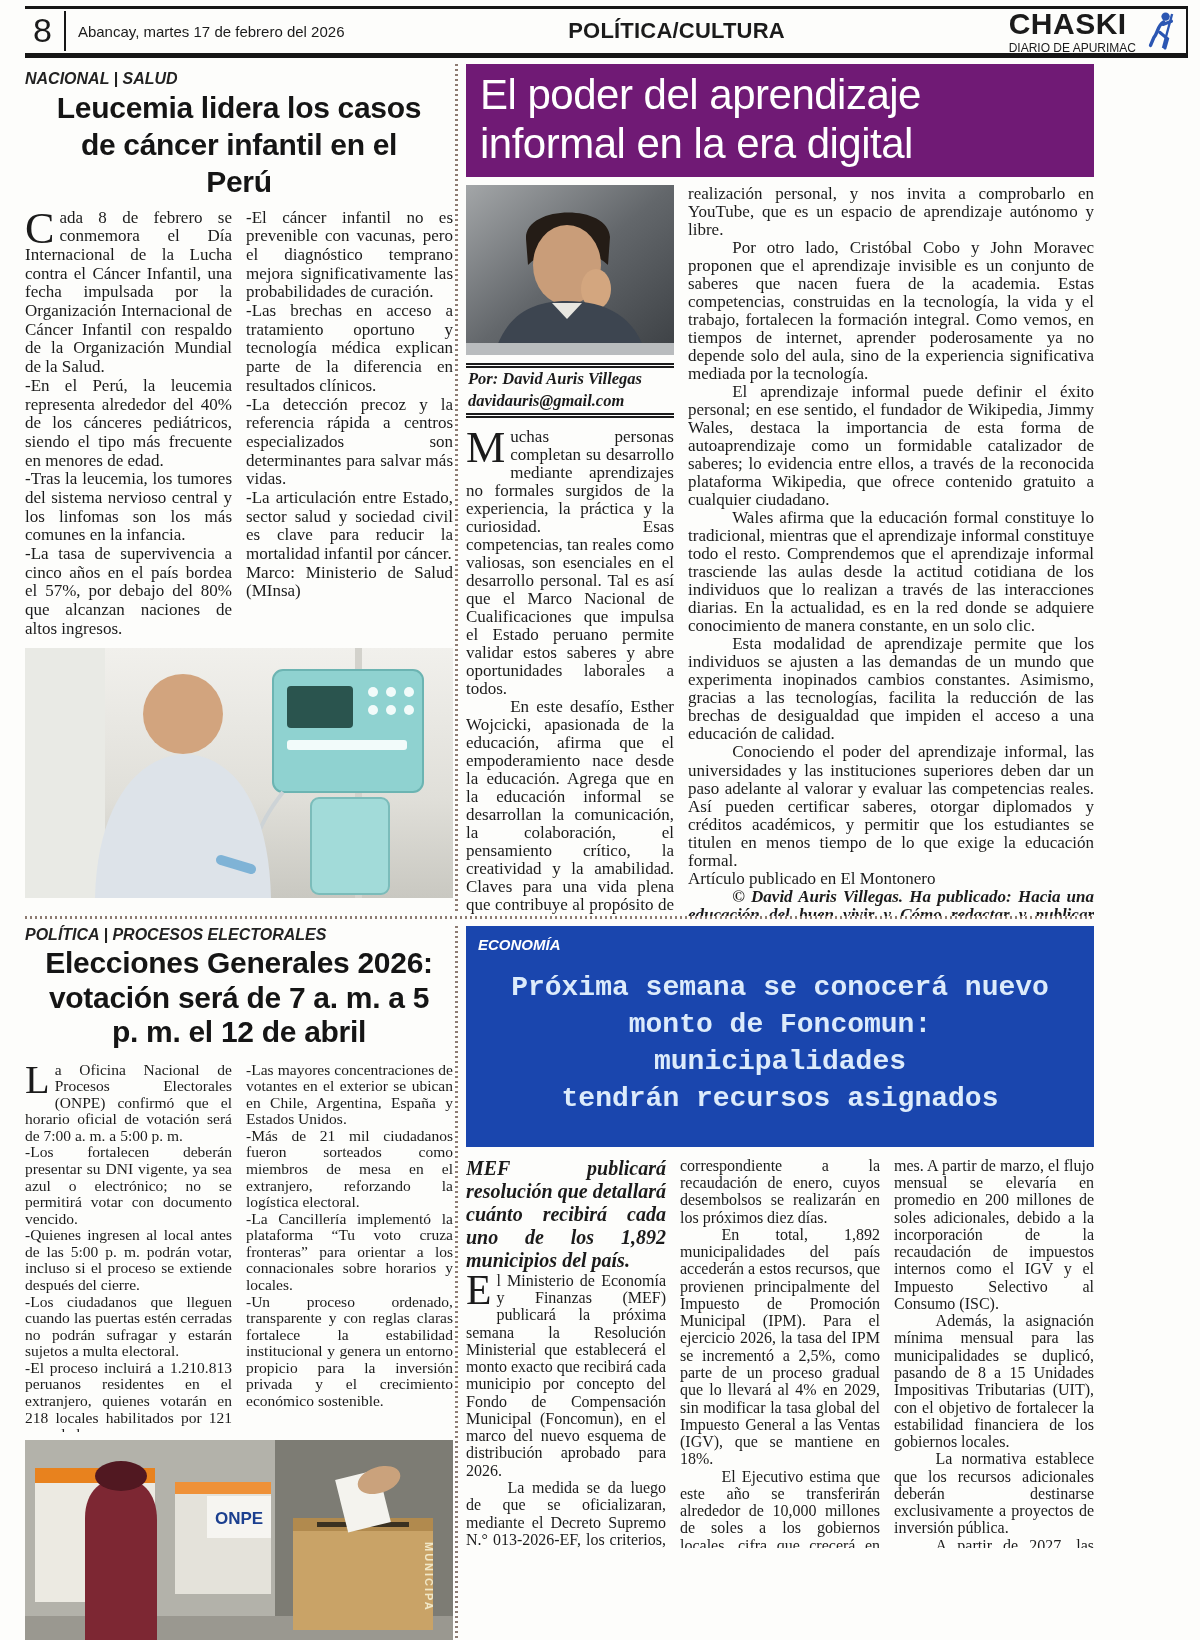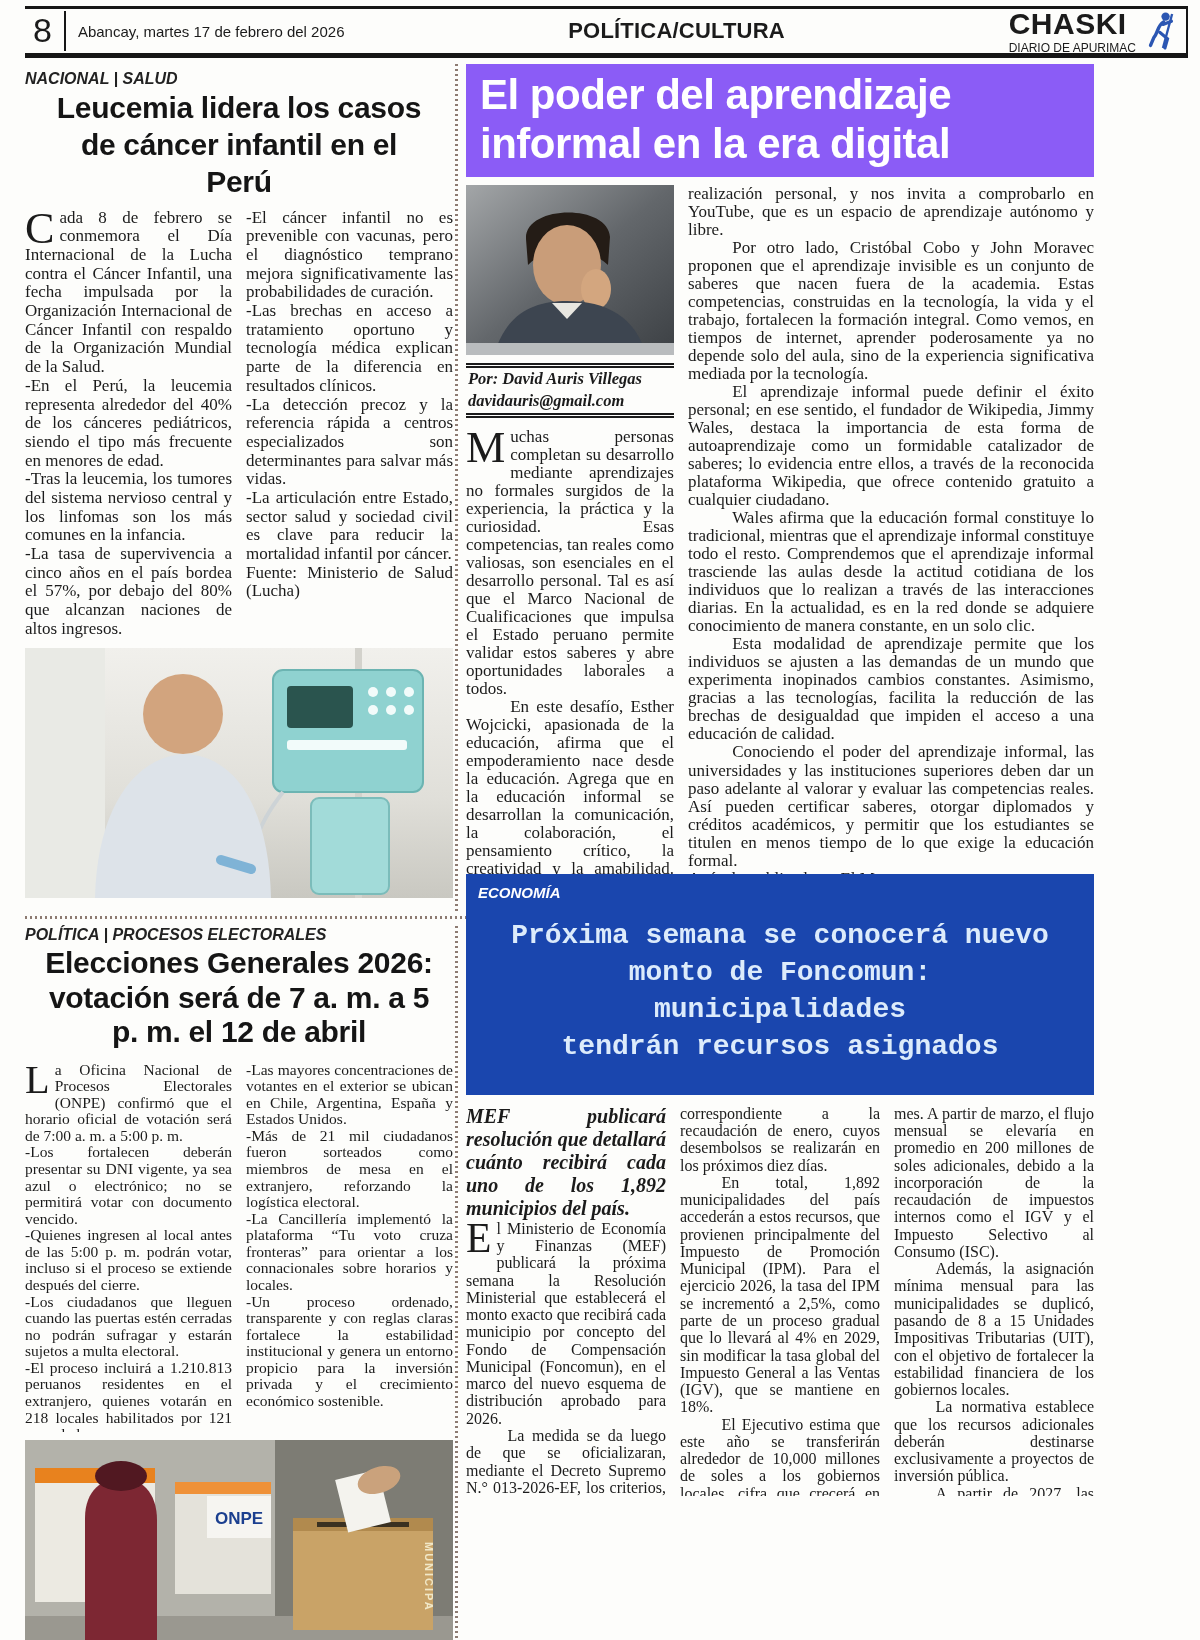--- a/index.html
+++ b/index.html
@@ -42,39 +42,39 @@
   .dc { float:left; font-size:2.6em; line-height:.8; padding:2px 5px 0 0; font-weight:normal; }
   .ind { text-indent:2.6em; }
   .bi { font-weight:bold; font-style:italic; }
   
   .artA { position:absolute; left:25px; top:70px; width:428px; }
   .bodyA { column-count:2; column-gap:14px; font-size:17px; line-height:1.1; }
   .photoA { margin-top:10px; height:250px; }
   .ph { display:block; width:100%; height:100%; }
   
   .artB { position:absolute; left:466px; top:64px; width:628px; }
-  .banner { background:#8b5cf6; color:#ffffff;
-    font-family:"Liberation Sans","DejaVu Sans",sans-serif; font-weight:bold;
+  .banner { background:#701a75; color:#ffffff;
+    font-family:"Liberation Sans","DejaVu Sans",sans-serif; font-weight:normal;
     font-size:42px; line-height:49px; letter-spacing:-.5px; padding:6px 8px 9px 14px; }
   .b-content { display:flex; gap:14px; margin-top:8px; height:731px; overflow:hidden;
     font-size:17px; line-height:1.06; }
   .b-left { width:208px; flex:none; }
   .photoB { height:170px; }
   .captionB { border-top:5px double #1b1b1b; border-bottom:5px double #1b1b1b;
     margin:8px 0 10px; padding:0 2px; font-weight:bold; font-style:italic;
     font-size:16.5px; line-height:1.35; text-align:left; }
   .b-right { flex:1; }
   
   .artC { position:absolute; left:25px; top:926px; width:428px; height:714px;
     display:flex; flex-direction:column; }
   .bodyC { column-count:2; column-gap:14px; font-size:15.5px; line-height:1.07;
     flex:1; overflow:hidden; margin-top:4px; }
   .photoC { height:200px; flex:none; margin-top:8px; }
   
-  .artD { position:absolute; left:466px; top:874px; width:628px; height:622px; overflow:hidden; }
+  .artD { position:absolute; left:466px; top:926px; width:628px; height:622px; overflow:hidden; }
   .bluebox { background:#1a46ae; padding:8px 12px 12px; }
   .kickerD { color:#ffffff; font-size:15px; margin:2px 0 6px; }
   .hlD { color:#dcebfb; font-size:28px; line-height:1.32; margin:17px; text-align:center;
     font-family:Liberation Mono, monospace; font-weight:bold; }
   .bodyD { column-count:3; column-gap:14px; font-size:16px; line-height:1.08;
     margin-top:10px; height:544px; overflow:hidden; }
   .introD { font-weight:bold; font-style:italic; font-size:20px; line-height:1.15; }
   .svg-label { font-family:"Liberation Sans","DejaVu Sans",sans-serif; font-weight:bold; }
 </style>
 </head>
@@ -113,21 +113,21 @@
     </h1>
     <div class="bodyA">
       <p><span class="dc">C</span><span>ada 8 de febrero se conmemora el Día Internacional de la Lucha contra el Cáncer Infantil, una fecha impulsada por la Organización Internacional de Cáncer Infantil con respaldo de la Organización Mundial de la Salud.</span></p>
       <p>-En el Perú, la leucemia representa alrededor del 40% de los cánceres pediátricos, siendo el tipo más frecuente en menores de edad.</p>
       <p>-Tras la leucemia, los tumores del sistema nervioso central y los linfomas son los más comunes en la infancia.</p>
       <p>-La tasa de supervivencia a cinco años en el país bordea el 57%, por debajo del 80% que alcanzan naciones de altos ingresos.</p>
       <p>-El cáncer infantil no es prevenible con vacunas, pero el diagnóstico temprano mejora significativamente las probabilidades de curación.</p>
       <p>-Las brechas en acceso a tratamiento oportuno y tecnología médica explican parte de la diferencia en resultados clínicos.</p>
       <p>-La detección precoz y la referencia rápida a centros especializados son determinantes para salvar más vidas.</p>
       <p>-La articulación entre Estado, sector salud y sociedad civil es clave para reducir la mortalidad infantil por cáncer.</p>
-      <p>Fuente: Ministerio de Salud (Lucha)</p>
+      <p>Marco: Ministerio de Salud (MInsa)</p>
     </div>
     <div class="photoA">
       <svg class="ph" viewBox="0 0 428 250" preserveAspectRatio="none">
         <defs>
           <linearGradient id="gA" x1="0" y1="0" x2="0" y2="1">
             <stop offset="0" stop-color="#f1f0ec"></stop>
               <stop offset="0.6" stop-color="#e0dfd9"></stop>
               <stop offset="1" stop-color="#c9c8c1"></stop>
           </linearGradient>
         </defs>

